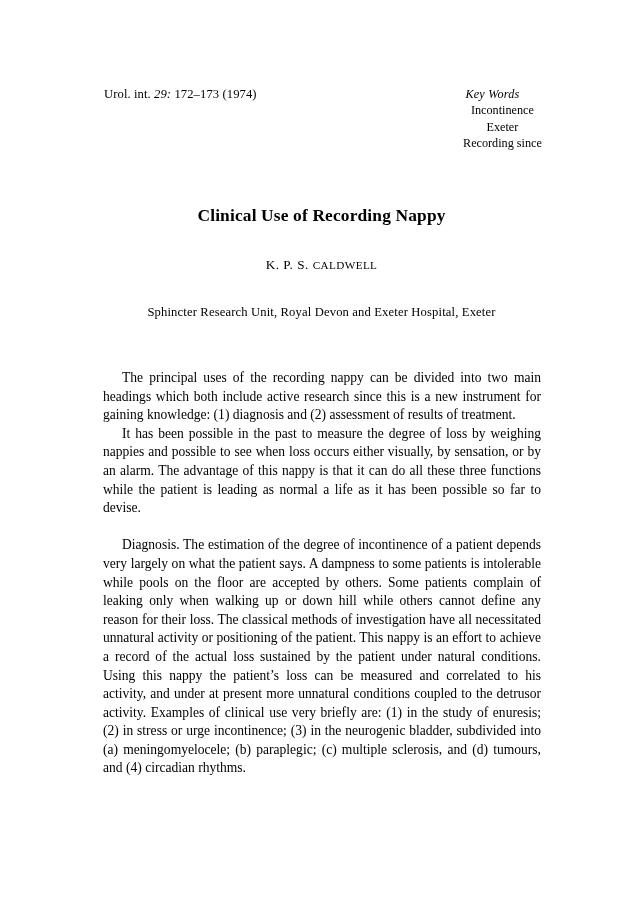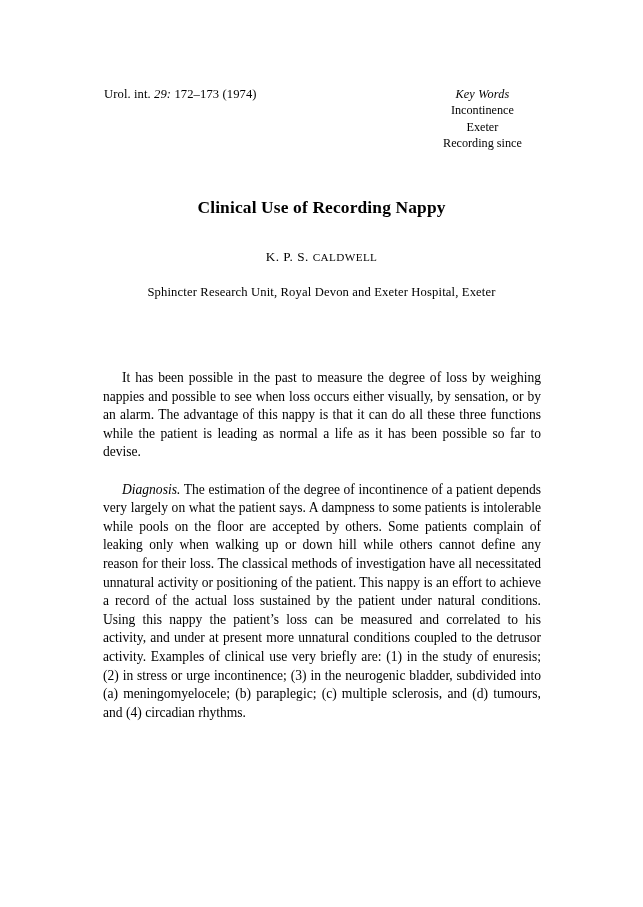--- a/index.html
+++ b/index.html
@@ -50,27 +50,28 @@
     line-height: 16.4px;
     text-align: center;
   }
   .keywords .kw-title {
     font-style: italic;
     letter-spacing: 0.2px;
   }
   .keywords .kw-item {
     font-style: normal;
     white-space: nowrap;
+    margin-left: 20px;
   }
 
   
   .titleblock {
     position: absolute;
     left: 0;
-    top: 196px;
+    top: 204px;
     width: 643px;
     text-align: center;
   }
   .article-title {
     font-size: 17.4px;
     font-weight: bold;
     letter-spacing: 0.15px;
     line-height: 22px;
     margin: 0;
   }
@@ -80,21 +81,21 @@
     font-size: 13.2px;
     line-height: 17px;
     letter-spacing: 0.5px;
     text-align: center;
   }
   .author .smallcaps {
     font-size: 11.2px;
     letter-spacing: 0.4px;
   }
   .affiliation {
-    margin: 0;
+    margin: 12px;
     padding-top: 18px;
     font-size: 12.6px;
     line-height: 17px;
     letter-spacing: 0.15px;
   }
 
   
   .body-text {
     position: absolute;
     left: 103px;
@@ -107,21 +108,20 @@
     text-justify: inter-word;
     font-size: 13.55px;
     line-height: 18.6px;
     text-indent: 19px;
     hyphens: none;
   }
   .para.spaced {
     margin-top: 18.6px;
   }
   .para .lead-italic {
-    font-style: italic;
   }
 </style>
 </head>
 <body>
 
 <div class="page">
 
   <div class="header">
 
     <div class="journal-ref">
@@ -144,20 +144,21 @@
     <h1 class="article-title">Clinical Use of Recording Nappy</h1>
 
     <p class="author"><span>K. P. S. </span><span class="smallcaps">CALDWELL</span></p>
 
     <p class="affiliation">Sphincter Research Unit, Royal Devon and Exeter Hospital, Exeter</p>
 
   </div>
 
   <div class="body-text">
 
+    <p class="para">The principal uses of the recording nappy can be divided into two main headings which both include active research since this is a new instrument for gaining knowledge: (1) diagnosis and (2) assessment of results of treatment.</p>
 
     <p class="para">It has been possible in the past to measure the degree of loss by weighing nappies and possible to see when loss occurs either visually, by sensation, or by an alarm. The advantage of this nappy is that it can do all these three functions while the patient is leading as normal a life as it has been possible so far to devise.</p>
 
     <p class="para spaced"><span class="lead-italic">Diagnosis.</span><span> The estimation of the degree of incontinence of a patient depends very largely on what the patient says. A dampness to some patients is intolerable while pools on the floor are accepted by others. Some patients complain of leaking only when walking up or down hill while others cannot define any reason for their loss. The classical methods of investigation have all necessitated unnatural activity or positioning of the patient. This nappy is an effort to achieve a record of the actual loss sustained by the patient under natural conditions. Using this nappy the patient’s loss can be measured and correlated to his activity, and under at present more unnatural conditions coupled to the detrusor activity. Examples of clinical use very briefly are: (1) in the study of enuresis; (2) in stress or urge incontinence; (3) in the neurogenic bladder, subdivided into (a) meningomyelocele; (b) paraplegic; (c) multiple sclerosis, and (d) tumours, and (4) circadian rhythms.</span></p>
 
   </div>
 
 </div>
 
 </body></html>

